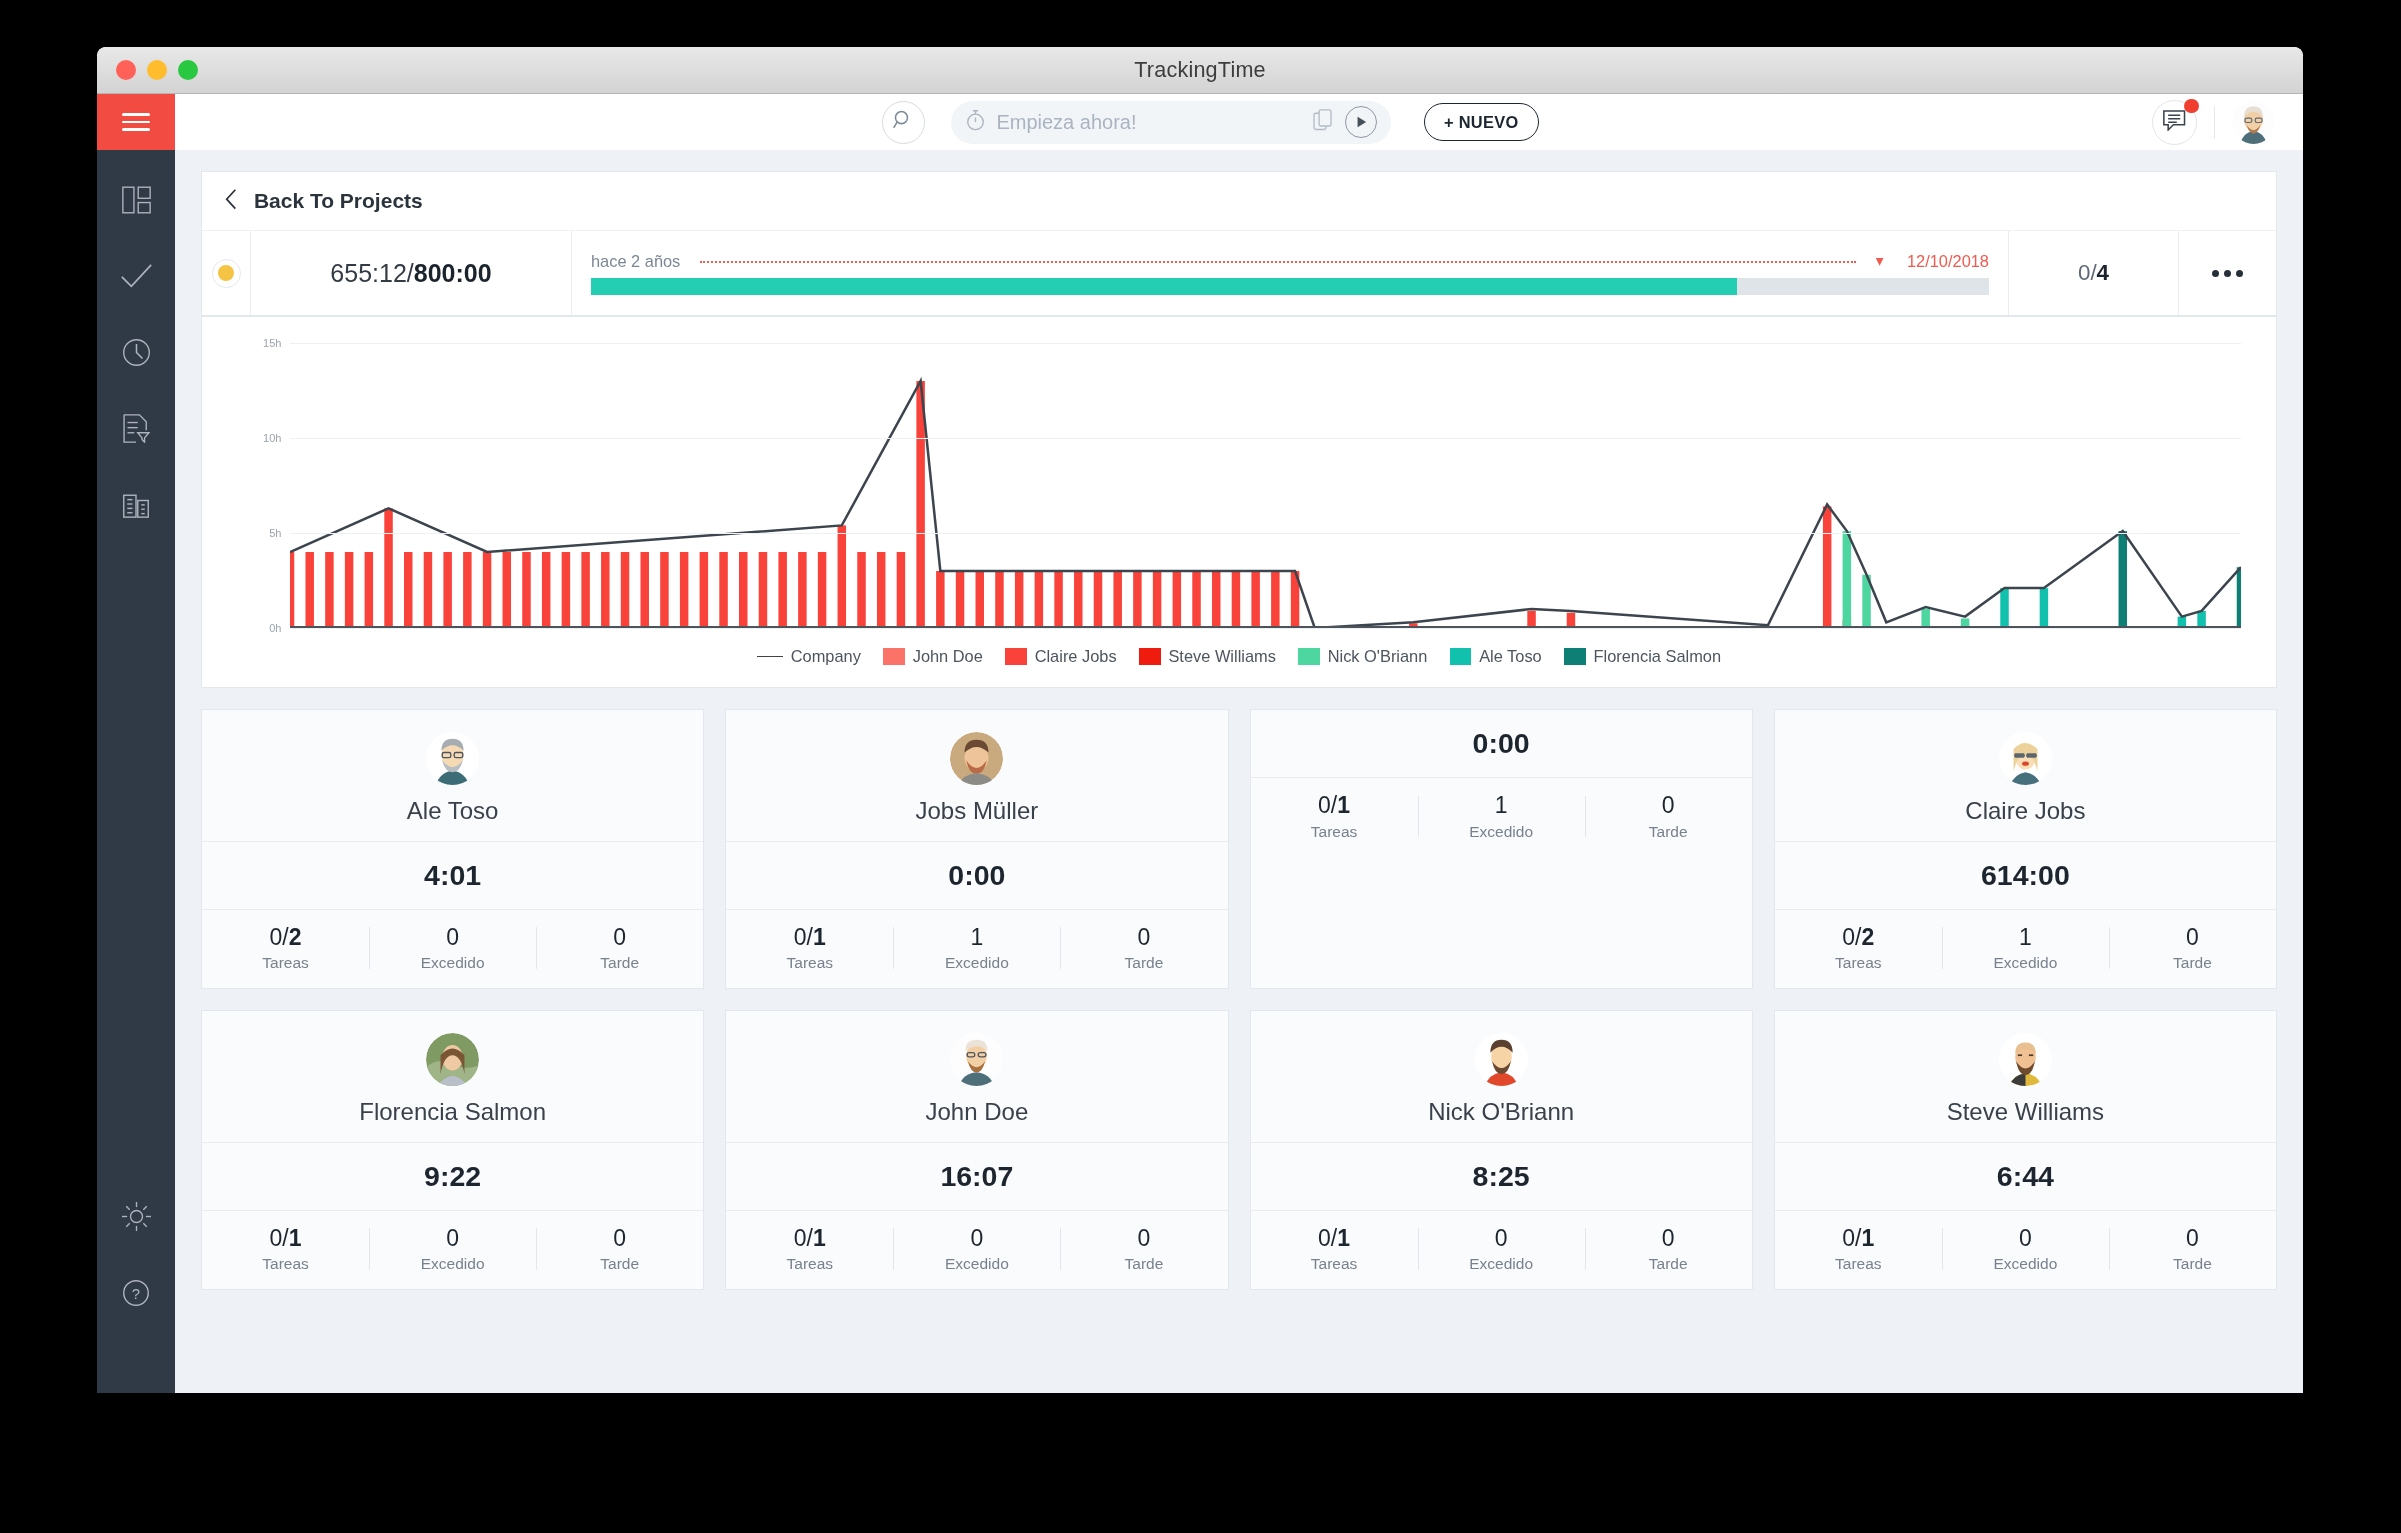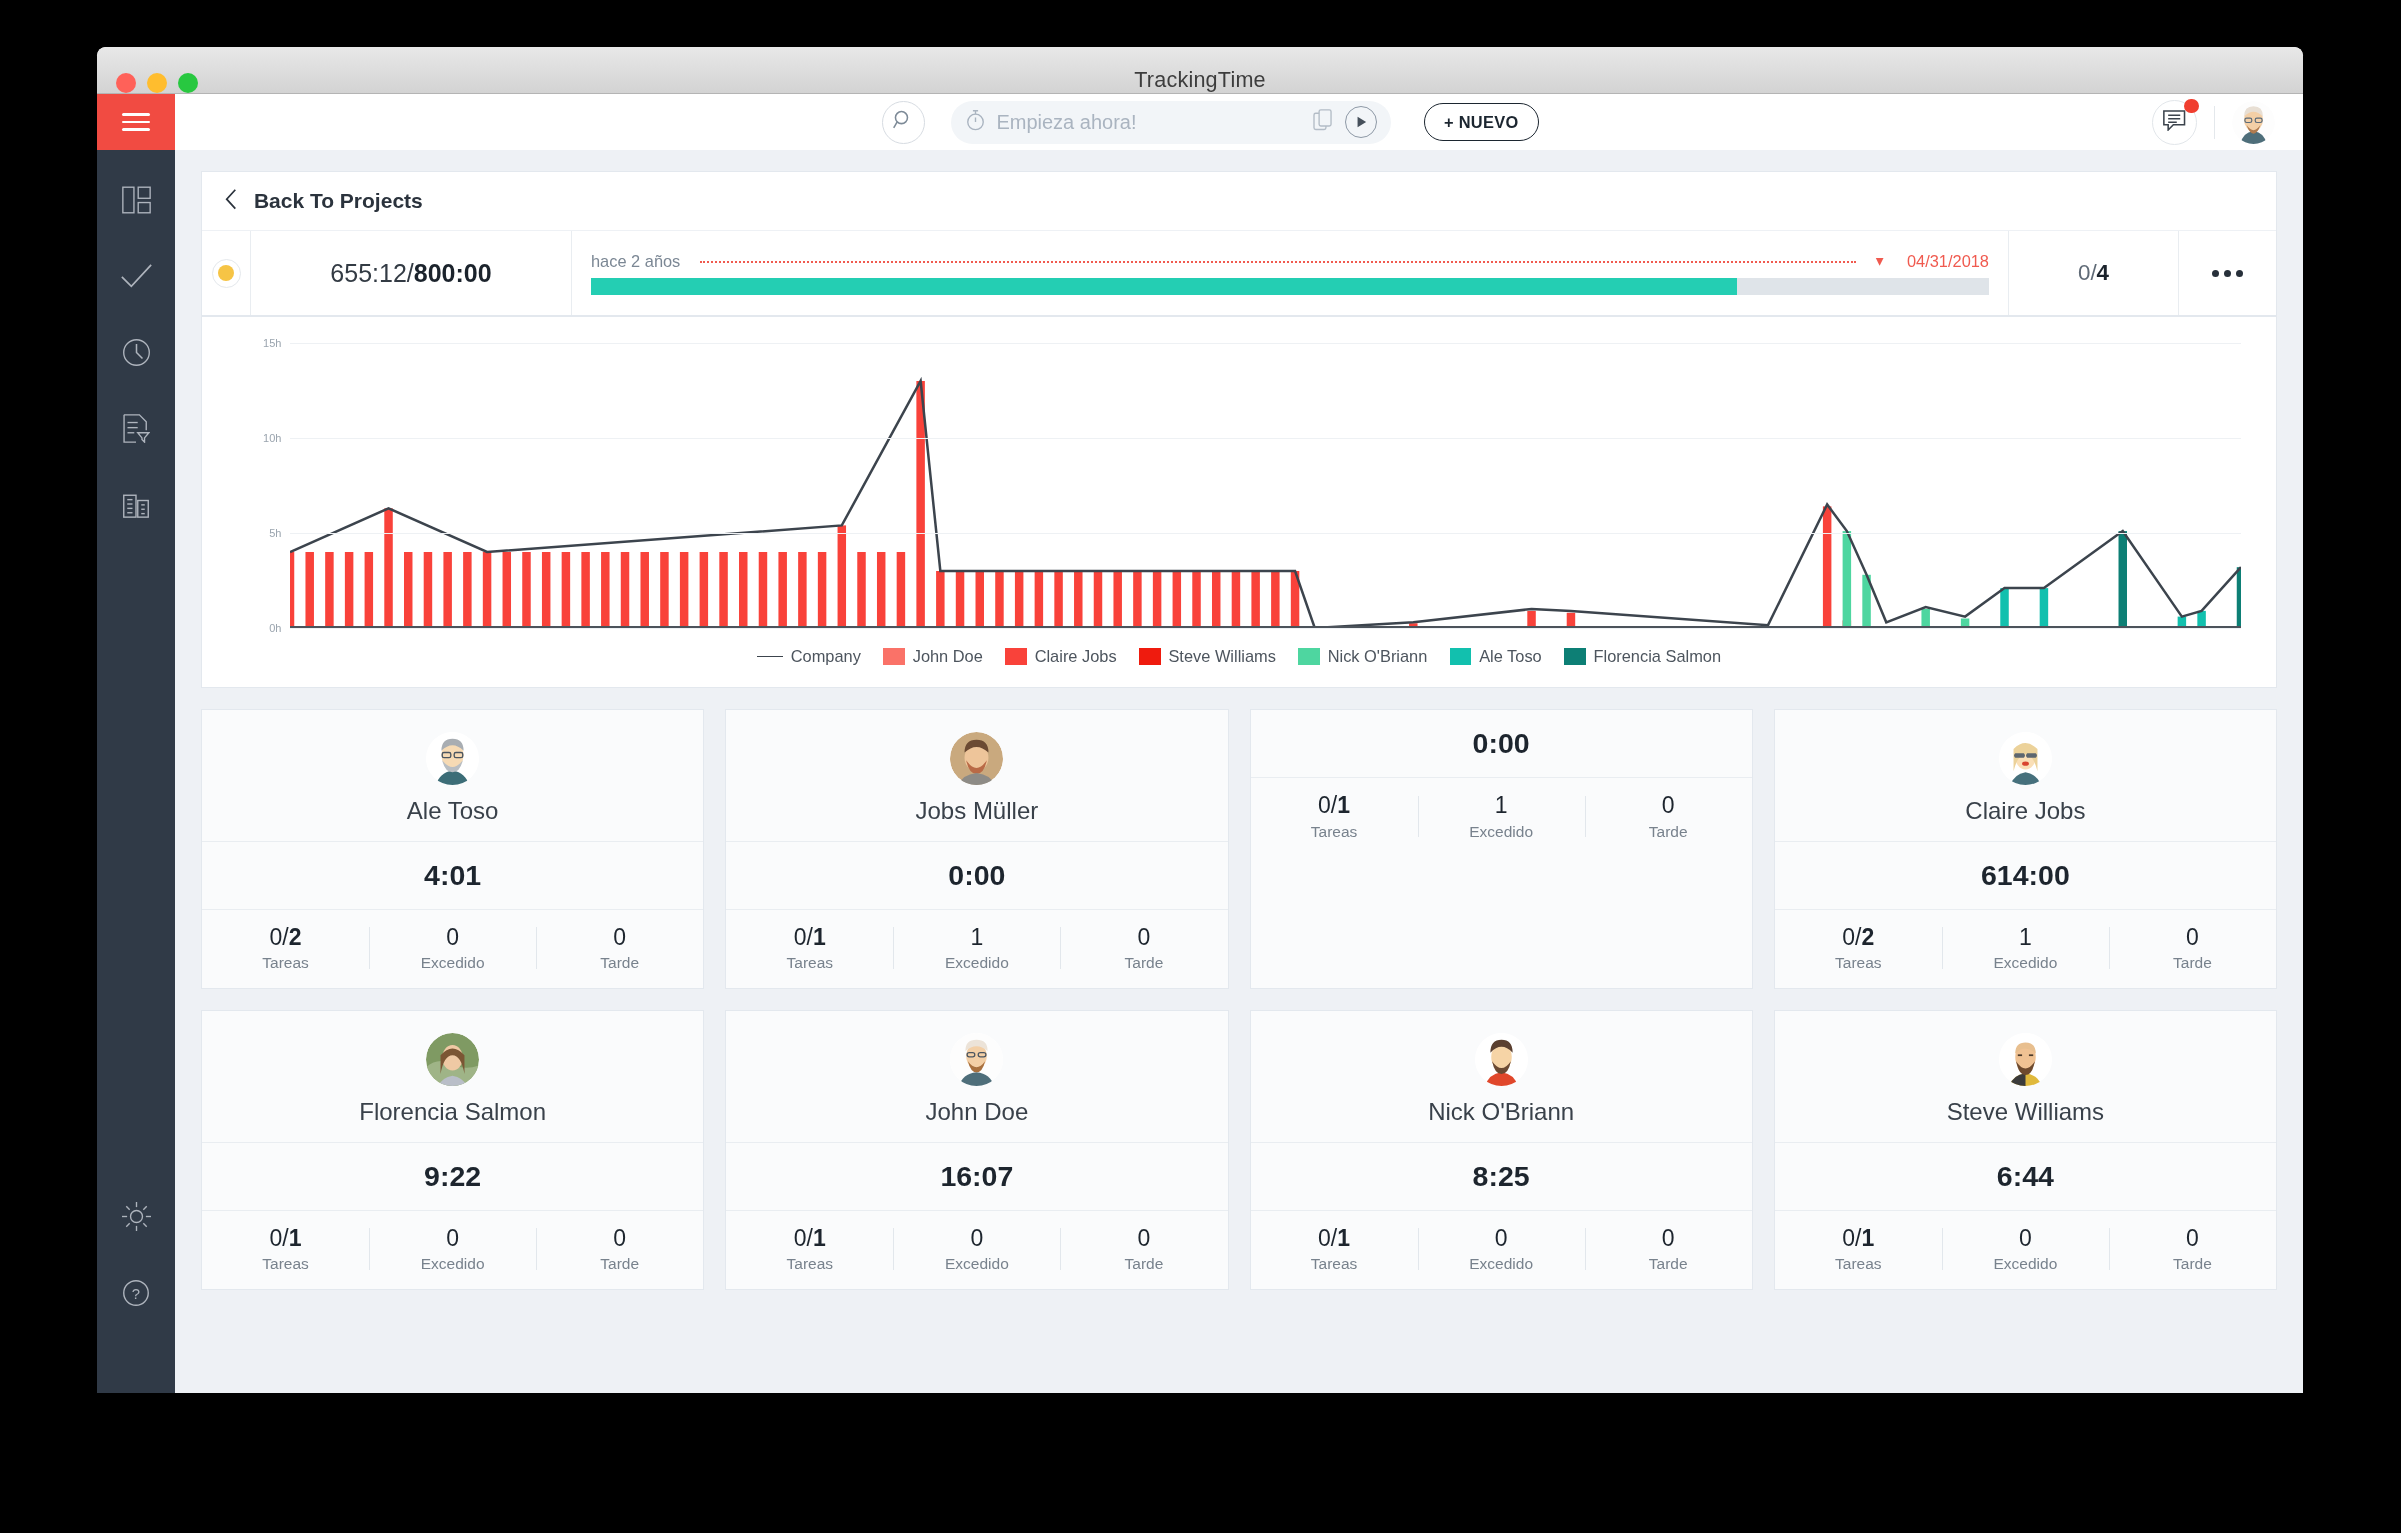--- a/index.html
+++ b/index.html
@@ -16,21 +16,21 @@
     background: #fff;
     border-radius: 8.6px 8.6px 0 0;
     overflow: hidden;
     box-shadow: 0 8.6px 43px rgba(0,0,0,.4);
   }
   
   .titlebar {
     height: 47px;
     background: linear-gradient(#e8e8e8, #d3d3d3);
     border-bottom: 0.9px solid #b4b4b4;
-    display: flex; align-items: flex-end;
+    display: flex; align-items: center;
     position: relative;
   }
   .traffic { display: flex; gap: 11.2px; margin-left: 19px; }
   .tl { width: 20px; height: 20px; border-radius: 50%; }
   .tl.red { background: #ff6159; }
   .tl.yellow { background: #ffbd2e; }
   .tl.green { background: #28c840; }
   .win-title {
     position: absolute; left: 0; right: 0; text-align: center;
     font-size: 21.6px; color: #3d3d3d; letter-spacing: 0.2px;
@@ -353,21 +353,21 @@
               <span> / </span>
               <b>800:00</b>
             </div>
             <div class="pr-cell pr-progress">
               <div class="pg-top">
                 <span class="pg-ago">hace 2 años</span>
                 <span class="pg-dash">
                     <span class="dline"></span>
                   </span>
                 <span class="pg-chev">▾</span>
-                <span class="pg-date">04/31/2018</span>
+                <span class="pg-date">12/10/2018</span>
               </div>
               <div class="pg-bar">
                 <div class="pg-fill" id="pgfill" style="width: 82%;"></div>
               </div>
             </div>
             <div class="pr-cell pr-tasks">
               <span>0</span>
               <span> / </span>
               <b>4</b>
             </div>

